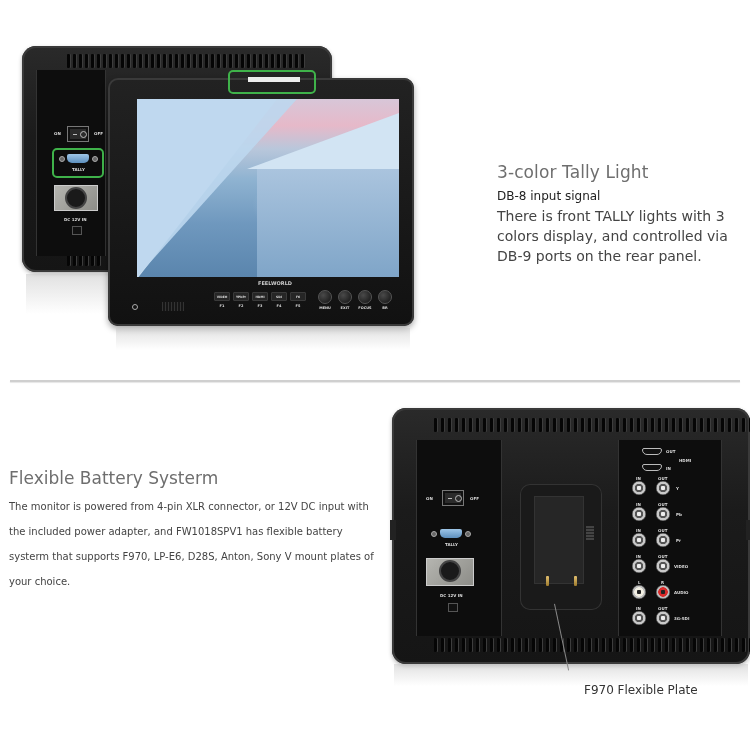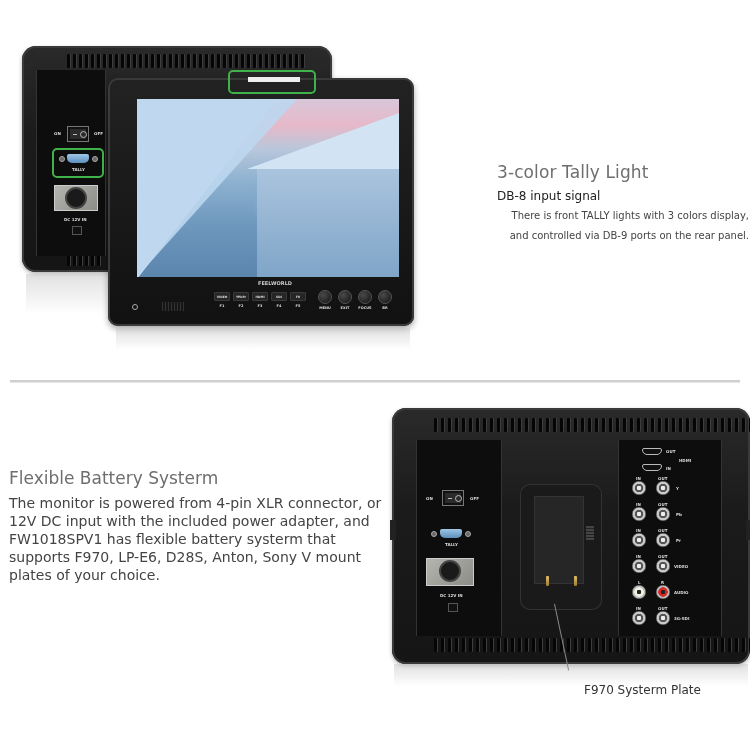--- a/index.html
+++ b/index.html
@@ -4,28 +4,28 @@
 <style>
   * { box-sizing: border-box; margin: 0; padding: 0; }
   html, body { width: 750px; height: 750px; background: #ffffff; overflow: hidden; }
   body { position: relative; font-family: "DejaVu Sans", "Liberation Sans", sans-serif; color: #333; }
 
   .abs { position: absolute; }
 
   
   .s1-title { left: 497px; top: 162px; font-size: 17px; color: #6e6e6e; letter-spacing: 0.1px; }
   .s1-sub { left: 497px; top: 189px; font-size: 12px; color: #222; }
-  .s1-desc { left: 497px; top: 206px; width: 252px; font-size: 10px; line-height: 20px; color: #444; text-align: right; }
+  .s1-desc { left: 497px; top: 206px; width: 252px; font-size: 14px; line-height: 20px; color: #444; }
 
   
   .divider { left: 10px; top: 380px; width: 730px; height: 2px; background: #cfcfcf; box-shadow: 0 1px 1px #e6e6e6; }
 
   
   .s2-title { left: 9px; top: 468px; font-size: 17px; color: #6e6e6e; }
-  .s2-desc { left: 9px; top: 494px; width: 375px; font-size: 14px; line-height: 18px; color: #444; }
+  .s2-desc { left: 9px; top: 494px; width: 375px; font-size: 10px; line-height: 25px; color: #444; }
   .caption { left: 584px; top: 683px; font-size: 12px; color: #333; }
 
   
   .rear {
     background: linear-gradient(180deg,#2a2a2a 0%,#1b1b1b 40%,#151515 100%);
     border-radius: 14px;
     box-shadow: inset 0 0 0 2px #3a3a3a, 0 2px 4px rgba(0,0,0,.3);
   }
   .vent-row { display: flex; gap: 3px; }
   .vent { width: 3px; height: 14px; background: #050505; border-radius: 1px; box-shadow: 1px 0 0 #3d3d3d; }
@@ -384,13 +384,13 @@
       <div class="abs tiny" style="left:46px;top:10px;">3G-SDI</div>
     </div>
   </div>
 
   <div class="abs" style="left:-2px;top:112px;width:6px;height:20px;background:#222;"></div>
   <div class="abs" style="left:354px;top:112px;width:6px;height:20px;background:#222;"></div>
 </div>
 <div class="abs reflect" style="left:394px;top:664px;width:354px;height:22px;"></div>
 
 <div class="abs leader" style="left:554px;top:604px;height:68px;transform:rotate(-12deg);"></div>
-<div class="abs caption">F970 Systerm Plate</div>
+<div class="abs caption">F970 Flexible Plate</div>
 
 </body></html>

